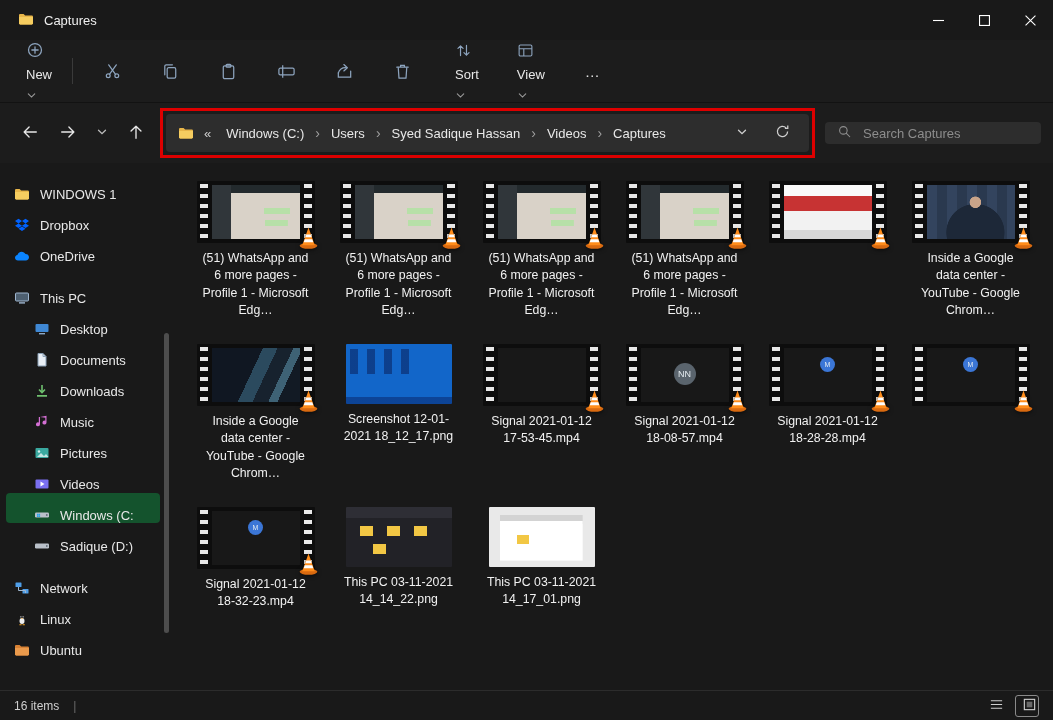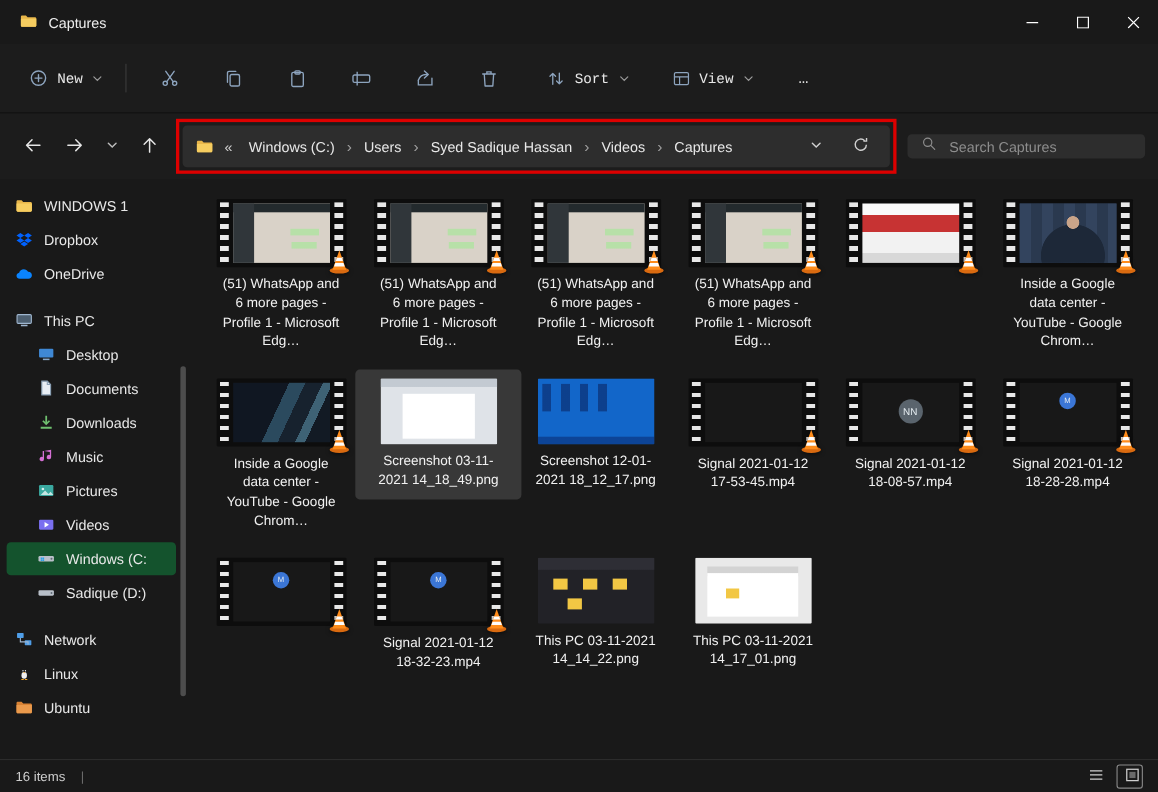--- a/index.html
+++ b/index.html
@@ -11,22 +11,22 @@
   .titlebar{height:40px;display:flex;align-items:center;justify-content:space-between;
     background:#191919;flex:0 0 auto;}
   .titlebar-left{display:flex;align-items:center;gap:10px;padding-left:18px;font-size:13px;color:#eee;}
   .win-controls{display:flex;height:100%;}
   .win-btn{width:46px;height:100%;display:grid;place-items:center;background:transparent;border:none;color:#eee;cursor:default;}
   .win-btn svg{display:block;}
 
   
   .toolbar{height:62px;display:flex;align-items:center;padding:0 16px;background:#1c1c1c;
     border-bottom:1px solid #121212;flex:0 0 auto;}
-  .tool-btn{display:flex;align-items:center;gap:8px;background:transparent;border:none;color:#e8e8e8;
-    font-size:13px;font-family:Liberation Mono, monospace;padding:8px 10px;border-radius:4px;}
+  .tool-btn{display:flex;align-items:flex-start;gap:8px;background:transparent;border:none;color:#e8e8e8;
+    font-size:13px;font-family:Liberation Sans, sans-serif;padding:8px 10px;border-radius:4px;flex-direction:column;}
   .ticon{color:#8da4be;display:grid;place-items:center;}
   .chev{color:#9a9a9a;display:grid;place-items:center;}
   .tool-sep{width:1px;height:26px;background:#3a3a3a;margin:0 10px;}
   .tool-icon-btn{width:46px;height:40px;display:grid;place-items:center;background:transparent;border:none;border-radius:4px;margin:0 6px;}
   .more-btn{margin-left:20px;color:#e0e0e0;font-size:15px;letter-spacing:1px;}
   .sort-btn{margin-left:14px;}
   .view-btn{margin-left:18px;}
 
   
   .address-row{height:60px;display:flex;align-items:center;padding:0 12px;flex:0 0 auto;gap:2px;}
@@ -43,21 +43,21 @@
   .crumb-actions button{background:none;border:none;color:#cfcfcf;display:grid;place-items:center;}
   .search-box{width:192px;height:22px;background:#2d2d2d;border-radius:4px;display:flex;align-items:center;
     gap:9px;padding:0 12px;color:#8f8f8f;flex:0 0 auto;}
   .search-box input{background:transparent;border:none;outline:none;color:#ddd;font-size:13px;width:100%;
     font-family:inherit;}
   .search-box input::placeholder{color:#8d8d8d;}
 
   
   .body-area{flex:1;display:flex;min-height:0;background:#191919;}
   .sidebar{width:170px;flex:0 0 auto;padding-top:8px;position:relative;overflow:hidden;}
-  .side-item{height:30px;display:flex;align-items:center;gap:10px;padding:0 8px;margin:1px 10px 1px 6px;
+  .side-item{height:30px;display:flex;align-items:flex-end;gap:10px;padding:0 8px;margin:1px 10px 1px 6px;
     border-radius:4px;font-size:13px;color:#e8e8e8;white-space:nowrap;overflow:hidden;}
   .side-item.indent{padding-left:28px;}
   .side-item.gap{margin-top:12px;}
   .side-item.selected{background:#14532d;}
   .side-icon{flex:0 0 16px;display:grid;place-items:center;}
   .side-label{overflow:hidden;text-overflow:clip;}
   .side-scrollbar{position:absolute;right:1px;top:170px;width:5px;height:300px;background:#4d4d4d;border-radius:3px;}
 
   .content{flex:1;min-width:0;padding:10px 0 0 10px;overflow:hidden;}
   .grid{display:grid;grid-template-columns:repeat(6,143px);row-gap:8px;align-items:start;}
@@ -563,26 +563,20 @@
               </div>
               <svg class="cone" viewBox="0 0 24 24" width="25" height="25">
                 <ellipse cx="12" cy="20" rx="8.5" ry="2.8" fill="#d96a10"></ellipse>
                 <path d="M12 2.5 18 19.5H6z" fill="#ff8c1a"></path>
                 <path d="M9.9 9h4.2l1 2.8H8.9z" fill="#fdfdfd"></path>
                 <path d="M8.4 13.6h7.2l1 2.9H7.4z" fill="#fdfdfd"></path>
               </svg>
             </div>
             <div class="caption">Inside a Google data center - YouTube - Google Chrom…</div>
           </div>
-          <div class="tile selected">
-            <div class="thumbwrap">
-              <div class="thumb img t-shot-doc"></div>
-            </div>
-            <div class="caption">Screenshot 03-11-2021 14_18_49.png</div>
-          </div>
           <div class="tile">
             <div class="thumbwrap">
               <div class="thumb img t-shot-blue"></div>
             </div>
             <div class="caption">Screenshot 12-01-2021 18_12_17.png</div>
           </div>
           <div class="tile">
             <div class="thumbwrap">
               <div class="film">
                 <div class="thumb t-signal" data-avatar=""></div>

